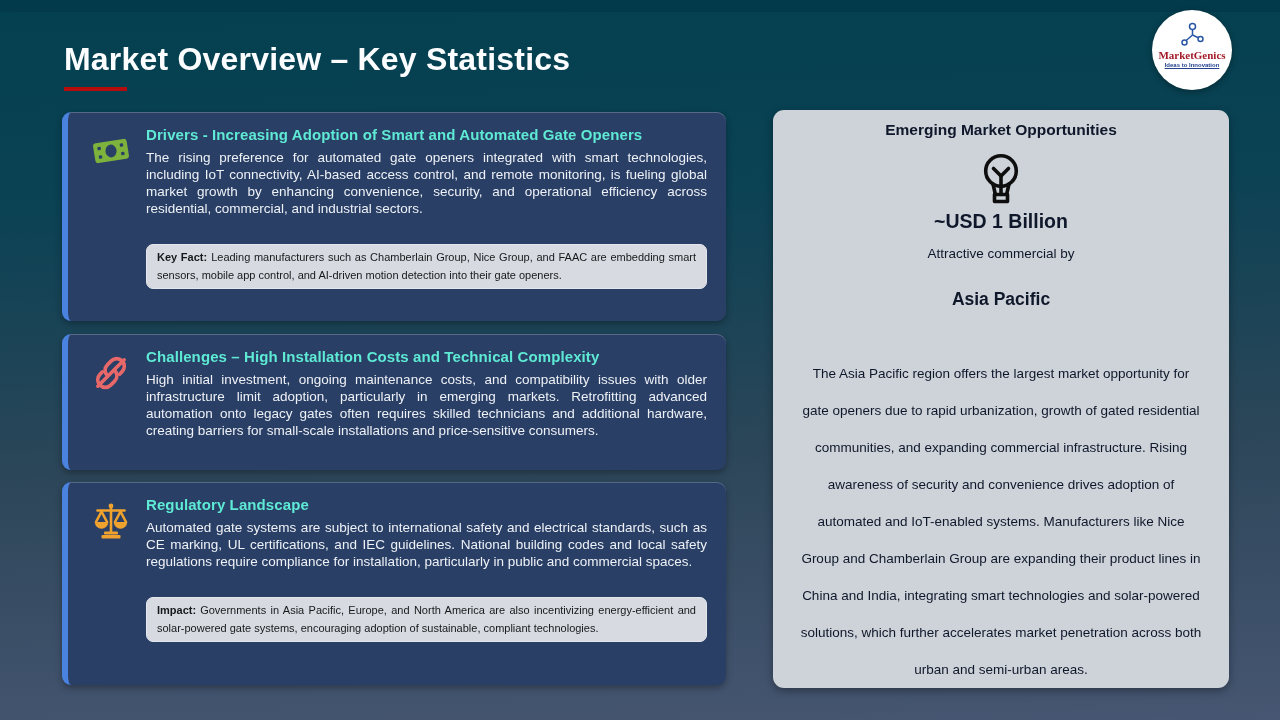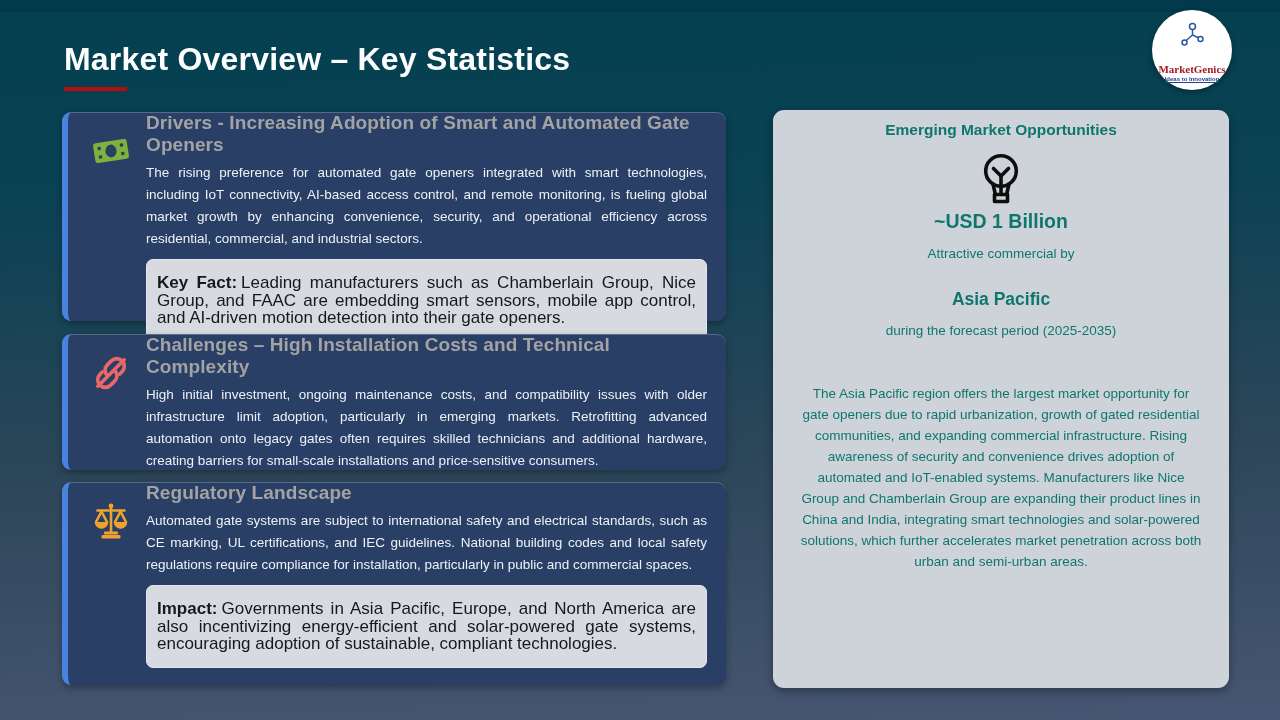--- a/index.html
+++ b/index.html
@@ -25,55 +25,55 @@
     border-left:6px solid #4a82e0;
     border-radius:9px;
     box-shadow: inset 0 1px 0 rgba(255,255,255,.22), 0 3px 7px rgba(0,0,0,.30);
     padding:0 19px 0 78px;
   }
   .card-1 { top:112px; height:209px; }
   .card-2 { top:334px; height:136px; }
   .card-3 { top:482px; height:203px; }
 
   .card-icon { position:absolute; left:22px; top:18px; width:42px; height:42px; display:flex; align-items:center; justify-content:center; }
-  .card-title { font-size:19px; font-weight:bold; color:#a3a3a3; letter-spacing:.1px; }
+  .card-title { padding-top:14px; font-size:15px; font-weight:bold; color:#5eead4; letter-spacing:.1px; }
   .card-body {
-    margin-top:6px; font-size:13.5px; line-height:22px; color:#eef1f6;
+    margin-top:6px; font-size:13.5px; line-height:17px; color:#eef1f6;
     text-align:justify; text-justify:inter-word;
   }
   .callout {
-    margin-top:9px; background:#d7dbe1; border:1px solid #e3e6ec; border-radius:7px;
-    padding:14px 10px; font-size:17px; line-height:17.6px; color:#17181a;
+    margin-top:27px; background:#d7dbe1; border:1px solid #e3e6ec; border-radius:7px;
+    padding:4px 10px; font-size:11px; line-height:17.6px; color:#17181a;
     text-align:justify; text-justify:inter-word;
   }
   .callout-label { font-weight:bold; margin-right:4px; }
 
   
   .opportunity-panel {
     position:absolute; left:773px; top:110px; width:456px; height:578px;
-    background:#ced3da; border-radius:11px; text-align:center; color:#0f766e;
+    background:#ced3da; border-radius:11px; text-align:center; color:#0f172a;
     box-shadow:0 3px 8px rgba(0,0,0,.35);
   }
   .op-title { padding-top:11px; font-size:15.5px; font-weight:bold; }
   .op-bulb { margin:13px auto 0; width:48px; height:58px; }
   .op-value { font-size:19.5px; font-weight:bold; }
   .op-sub { margin-top:13px; font-size:13.5px; }
   .op-region { margin-top:28px; font-size:17.5px; font-weight:bold; }
   .op-period { margin-top:13px; font-size:13.5px; }
-  .op-desc { margin-top:45px; padding:0 26px; font-size:13.5px; line-height:21px; }
+  .op-desc { margin-top:45px; padding:0 26px; font-size:13.5px; line-height:37px; }
 
   
   .logo {
     position:absolute; left:1152px; top:10px; width:80px; height:80px;
     background:#ffffff; border-radius:50%;
     display:flex; flex-direction:column; align-items:center;
     box-shadow:0 2px 6px rgba(0,0,0,.35);
   }
   .logo svg { margin-top:12px; }
-  .logo-name { font-family:"Liberation Serif", serif; font-weight:bold; color:#a31a28; font-size:11px; line-height:12px; margin-top:16px; }
+  .logo-name { font-family:"Liberation Serif", serif; font-weight:bold; color:#a31a28; font-size:11px; line-height:12px; margin-top:2px; }
   .logo-tagline { color:#23418f; font-size:6px; font-weight:bold; text-decoration:underline; margin-top:1px; }
 </style>
 </head>
 <body>
 
 <div class="slide">
   <div class="top-band"></div>
 
   <div class="page-title">Market Overview – Key Statistics</div>
   <div class="title-underline"></div>
@@ -139,21 +139,20 @@
         <path d="M16 32 L18.4 42.5"></path>
         <path d="M32 32 L29.6 42.5"></path>
         <rect x="17.5" y="42.5" width="13" height="7"></rect>
         <path d="M16.5 16.5 L24 24 L31.5 16.5"></path>
         <line x1="24" y1="24" x2="24" y2="42.5"></line>
       </svg>
     </div>
     <div class="op-value">~USD 1 Billion</div>
     <div class="op-sub">Attractive commercial by</div>
     <div class="op-region">Asia Pacific</div>
-    <div class="op-period">during the forecast period (2025-2035)</div>
     <div class="op-desc">The Asia Pacific region offers the largest market opportunity for gate openers due to rapid urbanization, growth of gated residential communities, and expanding commercial infrastructure. Rising awareness of security and convenience drives adoption of automated and IoT-enabled systems. Manufacturers like Nice Group and Chamberlain Group are expanding their product lines in China and India, integrating smart technologies and solar-powered solutions, which further accelerates market penetration across both urban and semi-urban areas.</div>
   </div>
 
   <div class="logo">
     <svg width="27" height="25" viewBox="0 0 27 25">
       <g stroke="#2a57a5" stroke-width="1.5" fill="none">
         <line x1="13.5" y1="6" x2="13.5" y2="13"></line>
         <line x1="13.5" y1="13" x2="6" y2="19.5"></line>
         <line x1="13.5" y1="13" x2="21" y2="16.5"></line>
         <circle cx="13.5" cy="4.5" r="3" fill="#ffffff"></circle>

